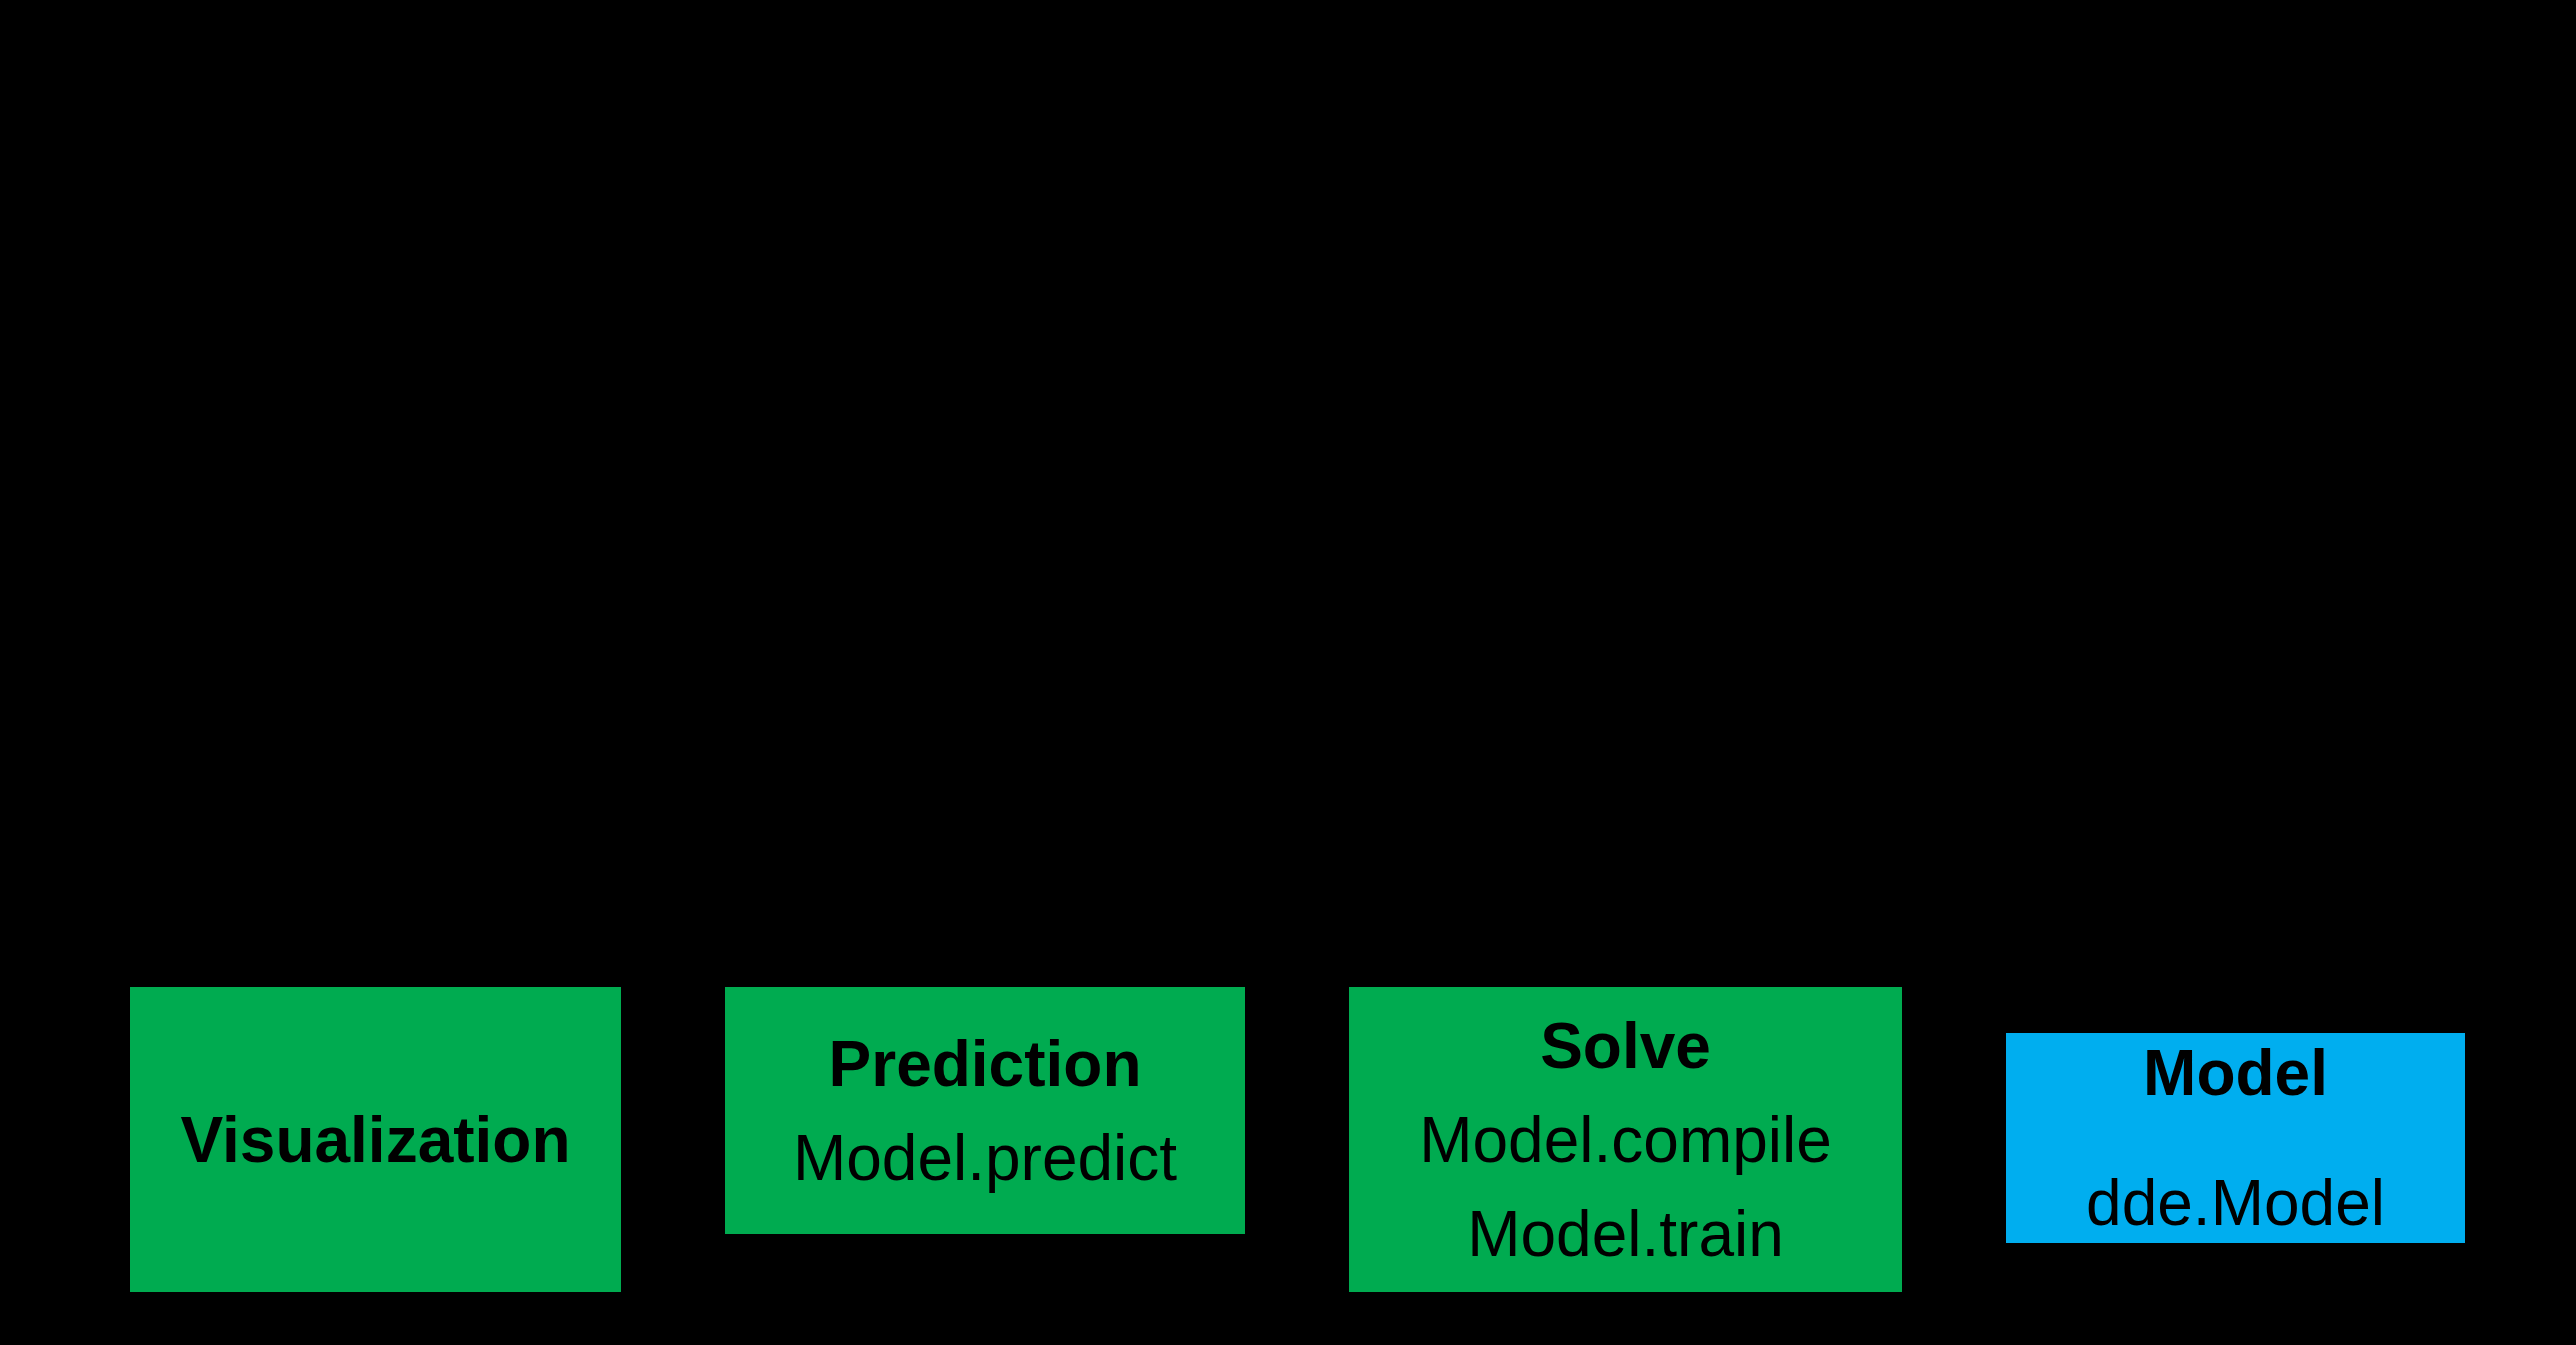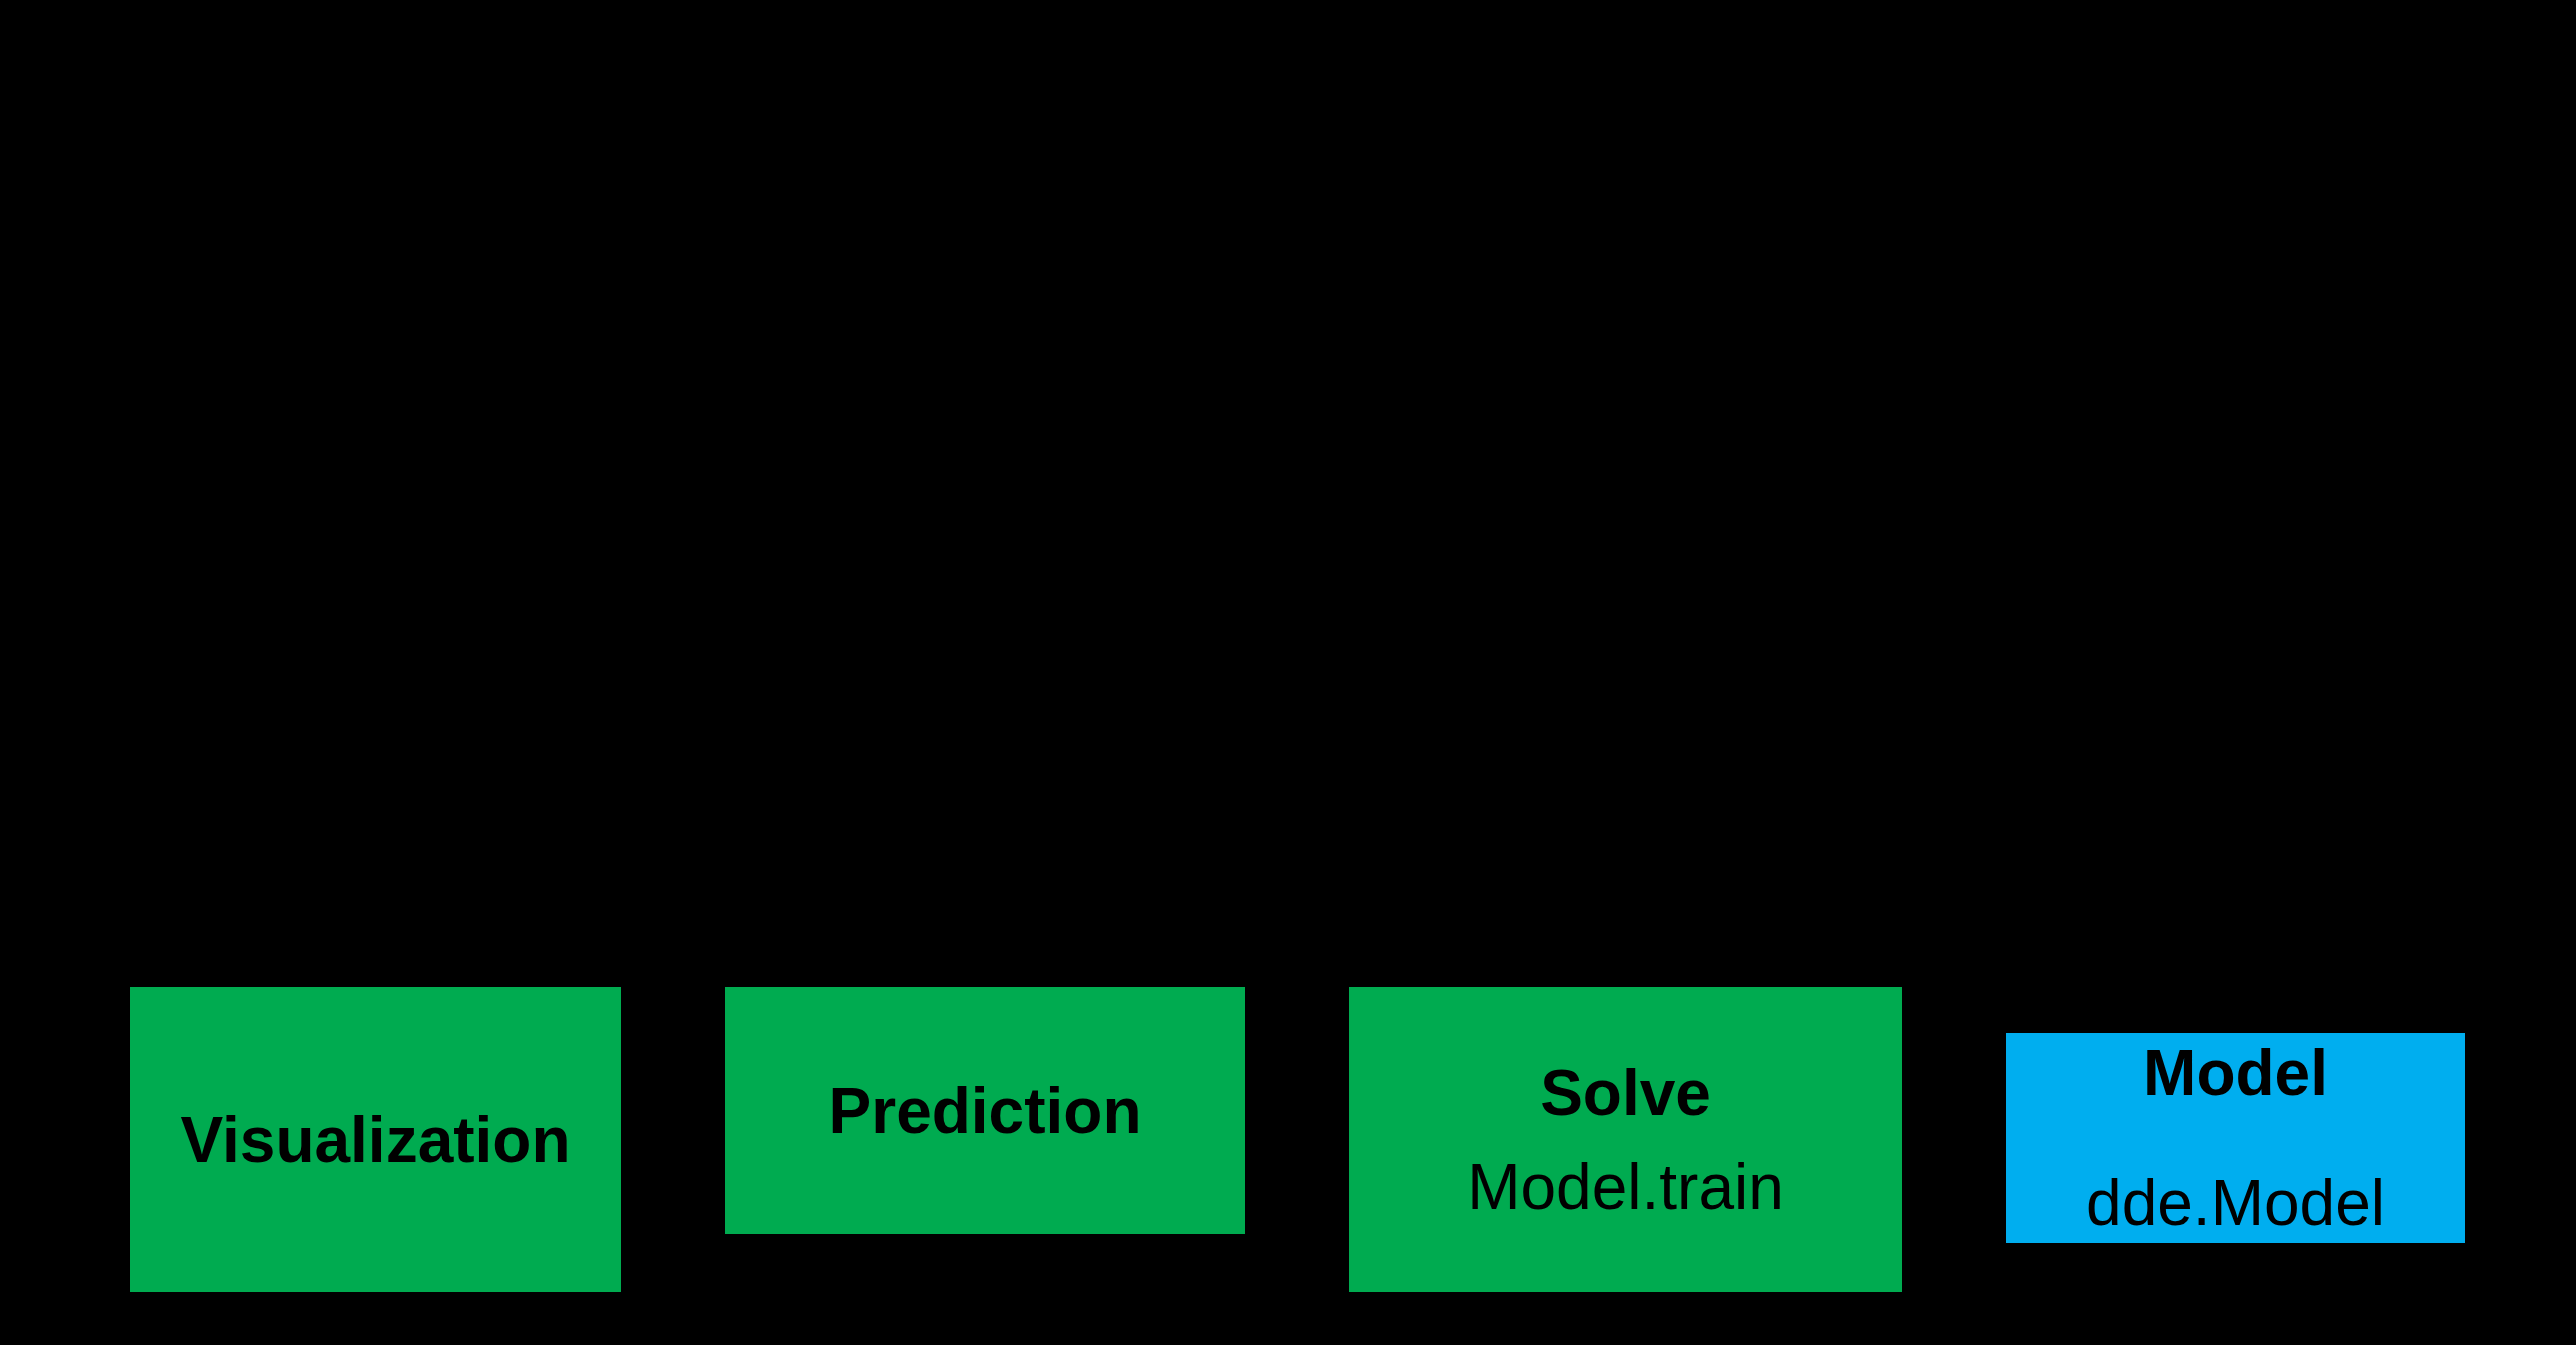--- a/index.html
+++ b/index.html
@@ -44,24 +44,26 @@
 <body>
 
 <div class="canvas" style="background-color: rgb(0, 0, 0);">
 
   <div class="box box-visualization" style="background-color: rgb(0, 171, 80);">
     <div class="line title">Visualization</div>
   </div>
 
   <div class="box box-prediction" style="background-color: rgb(0, 171, 80);">
     <div class="line title">Prediction</div>
+    <div class="line code">Model.predict</div>
   </div>
 
   <div class="box box-solve" style="background-color: rgb(0, 171, 80);">
     <div class="line title">Solve</div>
+    <div class="line code">Model.compile</div>
     <div class="line code">Model.train</div>
   </div>
 
   <div class="box box-model" style="background-color: rgb(0, 174, 239);">
     <div class="line title">Model</div>
     <div class="line code">dde.Model</div>
   </div>
 
 </div>
 

